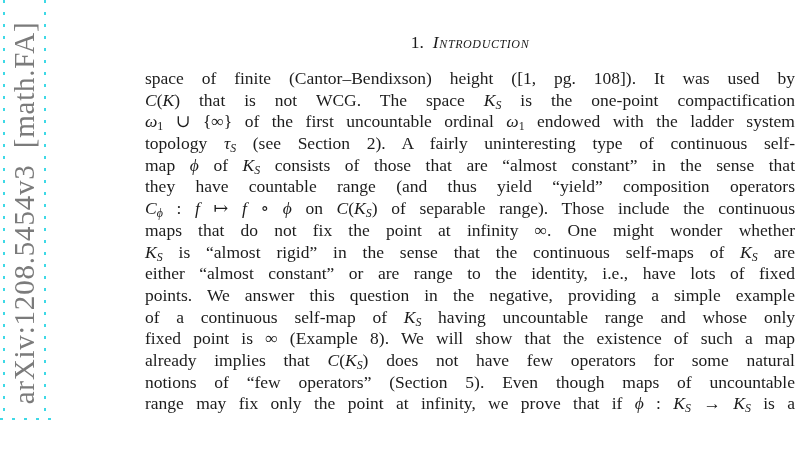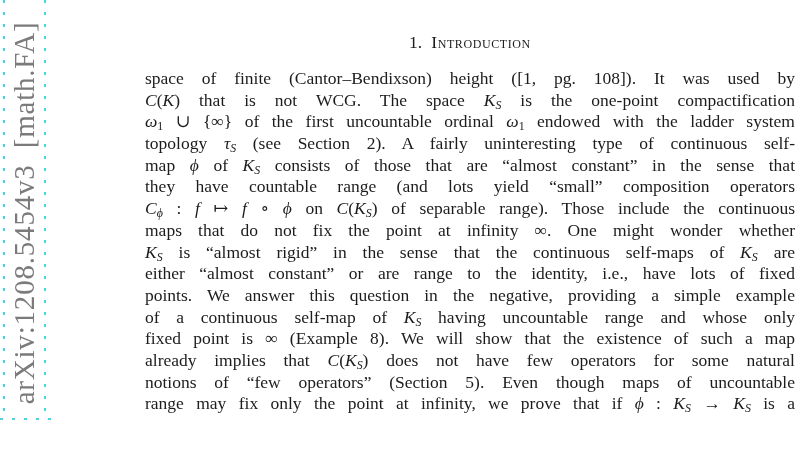--- a/index.html
+++ b/index.html
@@ -54,21 +54,21 @@
     top: 31px;
     width: 650px;
   }
   .heading {
     font-size: 17.5px;
     line-height: 22px;
     height: 22px;
     text-align: center;
   }
   .heading .num { margin-right: 9px; }
-  .sc { font-variant: small-caps; letter-spacing: 0.6px; }
+  .sc { font-variant: small-caps; letter-spacing: 0.6px; font-style: italic; }
   .para {
     margin-top: 15px;
     font-size: 17.5px;
   }
   .tline {
     line-height: 21.7px;
     height: 21.7px;
     text-align: justify;
     text-align-last: justify;
     white-space: normal;
@@ -96,21 +96,21 @@
     <div class="heading">
       <span class="num">1.</span><span class="sc">Introduction</span>
     </div>
 
     <div class="para">
       <div class="tline">space of finite (Cantor–Bendixson) height ([1, pg. 108]). It was used by</div>
       <div class="tline"><i>C</i>(<i>K</i>) that is not WCG. The space <i>K</i><sub><i>S</i></sub> is the one-point compactification</div>
       <div class="tline"><i>ω</i><sub>1</sub> ∪ {∞} of the first uncountable ordinal <i>ω</i><sub>1</sub> endowed with the ladder system</div>
       <div class="tline">topology <i>τ</i><sub><i>S</i></sub> (see Section 2). A fairly uninteresting type of continuous self-</div>
       <div class="tline">map <i>ϕ</i> of <i>K</i><sub><i>S</i></sub> consists of those that are “almost constant” in the sense that</div>
-      <div class="tline">they have countable range (and lots yield “small” composition operators</div>
+      <div class="tline">they have countable range (and thus yield “yield” composition operators</div>
       <div class="tline"><i>C</i><sub><i>ϕ</i></sub> : <i>f</i> ↦ <i>f</i> ∘ <i>ϕ</i> on <i>C</i>(<i>K</i><sub><i>S</i></sub>) of separable range). Those include the continuous</div>
       <div class="tline">maps that do not fix the point at infinity ∞. One might wonder whether</div>
       <div class="tline"><i>K</i><sub><i>S</i></sub> is “almost rigid” in the sense that the continuous self-maps of <i>K</i><sub><i>S</i></sub> are</div>
       <div class="tline">either “almost constant” or are range to the identity, i.e., have lots of fixed</div>
       <div class="tline">points. We answer this question in the negative, providing a simple example</div>
       <div class="tline">of a continuous self-map of <i>K</i><sub><i>S</i></sub> having uncountable range and whose only</div>
       <div class="tline">fixed point is ∞ (Example 8). We will show that the existence of such a map</div>
       <div class="tline">already implies that <i>C</i>(<i>K</i><sub><i>S</i></sub>) does not have few operators for some natural</div>
       <div class="tline">notions of “few operators” (Section 5). Even though maps of uncountable</div>
       <div class="tline">range may fix only the point at infinity, we prove that if <i>ϕ</i> : <i>K</i><sub><i>S</i></sub> → <i>K</i><sub><i>S</i></sub> is a</div>

